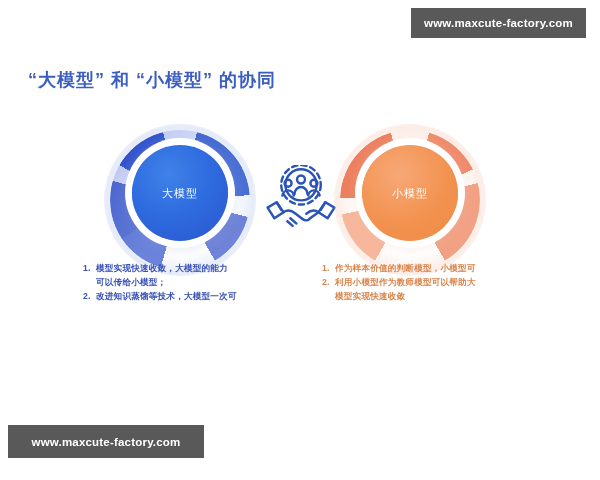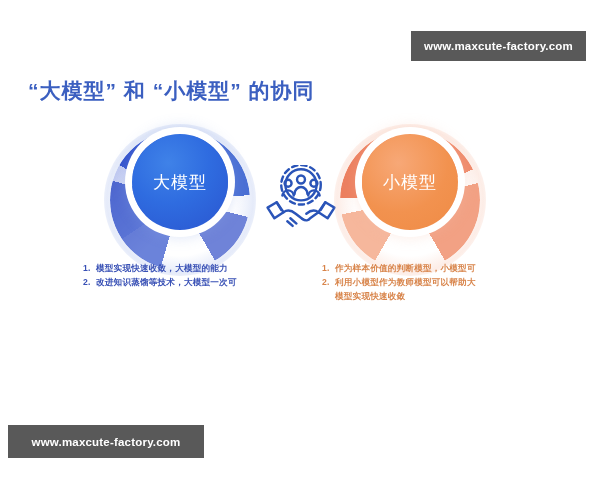--- a/index.html
+++ b/index.html
@@ -20,46 +20,44 @@
     position: absolute;
     background: #595959;
     color: #ffffff;
     font-size: 11.5px;
     font-weight: 700;
     letter-spacing: 0.2px;
     display: flex;
     align-items: center;
     justify-content: center;
     white-space: nowrap;
-    margin-top: 23px;
   }
   #wm-top {
     right: 14px;
     top: 8px;
     width: 175px;
     height: 30px;
   }
   #wm-bottom {
     left: 8px;
     bottom: 22px;
     width: 196px;
     height: 33px;
   }
 
   
   #page-title {
     position: absolute;
     left: 28px;
     top: 68px;
-    font-size: 21px;
+    font-size: 18px;
     font-weight: 600;
     color: #3b5fc0;
     letter-spacing: 1px;
     white-space: nowrap;
-    margin-top: 9px;
   }
 
   
   #diagram {
     position: absolute;
     left: 0;
     top: 125px;
     width: 600px;
     height: 155px;
   }
@@ -117,28 +115,28 @@
         rgba(0,0,0,0) 150deg 210deg,
         #f6b79c 210deg 258deg,
         rgba(0,0,0,0) 258deg 272deg,
         #ec7f5f 272deg 344deg,
         rgba(0,0,0,0) 344deg 360deg);
   }
 
   
   .core {
     position: absolute;
-    left: 22px; top: 4px;
+    left: 22px; top: 15px;
     width: 96px; height: 96px;
     border-radius: 50%;
     display: flex;
     align-items: center;
     justify-content: center;
     color: #ffffff;
-    font-size: 17px;
+    font-size: 11px;
     font-weight: 500;
     letter-spacing: 1px;
   }
   #big-core {
     background: radial-gradient(circle at 38% 30%, #3f82e8 0%, #2f6ce0 45%, #2a55cf 100%);
     box-shadow: 0 0 0 7px #ffffff, 0 0 14px 7px rgba(140,165,230,0.30);
   }
   #small-core {
     background: radial-gradient(circle at 38% 30%, #f7a877 0%, #f2924f 55%, #ef8b45 100%);
     box-shadow: 0 0 0 7px #ffffff, 0 0 14px 7px rgba(245,190,165,0.30);
@@ -226,20 +224,24 @@
     </div>
   </div>
 </div>
 
 <div class="bullets" id="bullets-left">
   <div class="bullet-row">
     <span class="bullet-num">1.</span>
     <span class="bullet-text">模型实现快速收敛，大模型的能力</span>
   </div>
   <div class="bullet-row">
+    <span class="bullet-num"></span>
+    <span class="bullet-text">可以传给小模型；</span>
+  </div>
+  <div class="bullet-row">
     <span class="bullet-num">2.</span>
     <span class="bullet-text">改进知识蒸馏等技术，大模型一次可</span>
   </div>
 </div>
 
 <div class="bullets" id="bullets-right">
   <div class="bullet-row">
     <span class="bullet-num">1.</span>
     <span class="bullet-text">作为样本价值的判断模型，小模型可</span>
   </div>

